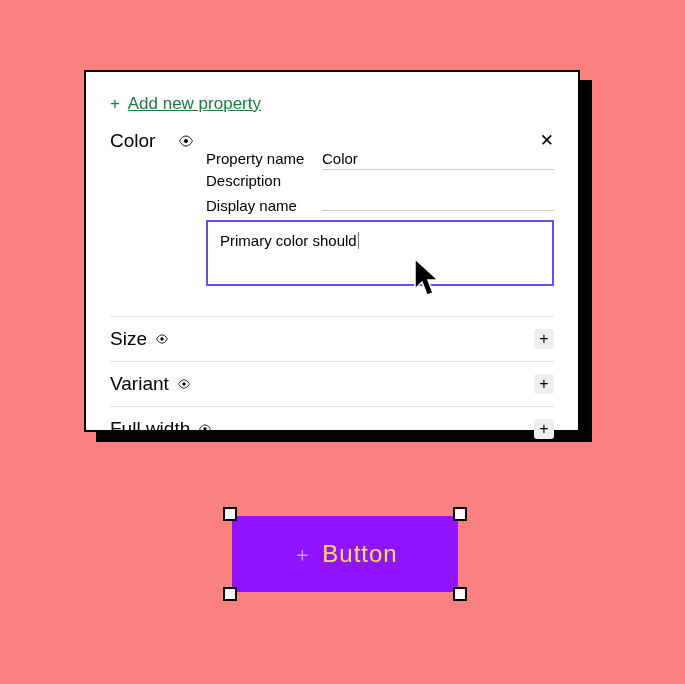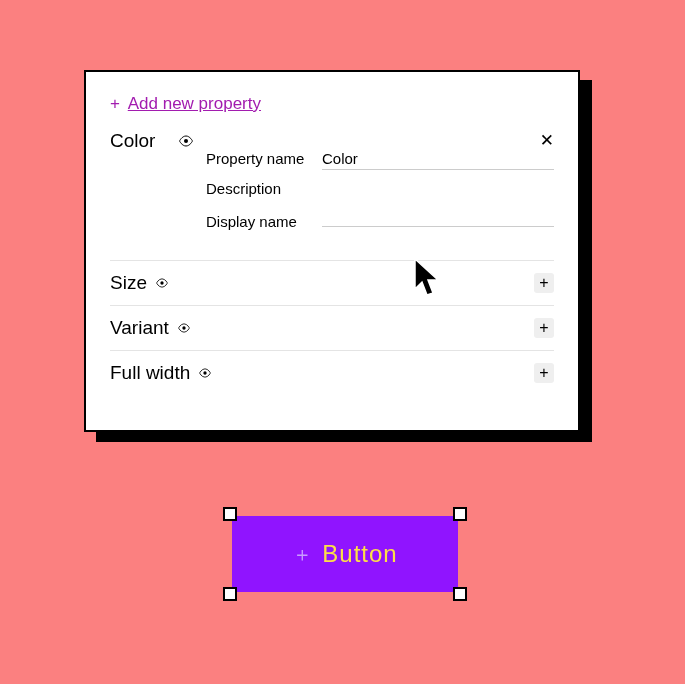--- a/index.html
+++ b/index.html
@@ -17,21 +17,21 @@
     }
     .panel {
       position: absolute;
       left: 84px; top: 70px;
       width: 496px; height: 362px;
       background: #fff;
       border: 2px solid #000;
       padding: 22px 24px 16px 24px;
     }
     .add-link {
-      color: #a21caf;
+      color: #15803d;
       font-size: 17px;
       font-weight: 500;
       cursor: pointer;
     }
     .add-link .plus { margin-right: 4px; }
     .add-link .txt { text-decoration: underline; }
     .prop-block { margin-top: 16px; }
     .prop-header {
       display: flex;
       align-items: flex-start;
@@ -57,21 +57,21 @@
     }
     .form-area {
       margin-left: 96px;
       margin-top: -2px;
       position: relative;
     }
     .form-row {
       display: flex;
       align-items: baseline;
       gap: 8px;
-      margin-bottom: 10px;
+      margin-bottom: 2px;
     }
     .form-label {
       font-size: 15px;
       color: #000;
       min-width: 108px;
     }
     .form-value {
       font-size: 15px;
       color: #000;
       flex: 1;
@@ -190,20 +190,23 @@
       <div class="form-row">
         <span class="form-label">Property name</span>
         <span class="form-value underline-input">Color</span>
       </div>
       <div class="form-row">
         <span class="form-label">Description</span>
       </div>
       <div class="form-row">
         <span class="form-label">Display name</span>
         <span class="form-value underline-input"></span>
+      </div>
+      <div class="description-box">
+        <span class="caret">Primary color should </span>
       </div>
     </div>
   </div>
 
   <div class="prop-list">
     <div class="prop-row">
       <span class="label">Size</span>
       <span class="eye-small">
         <svg width="14" height="10" viewBox="0 0 16 12">
             <path d="M8 1C4 1 1.5 6 1.5 6S4 11 8 11s6.5-5 6.5-5S12 1 8 1z" fill="none" stroke="#000" stroke-width="1"></path>

